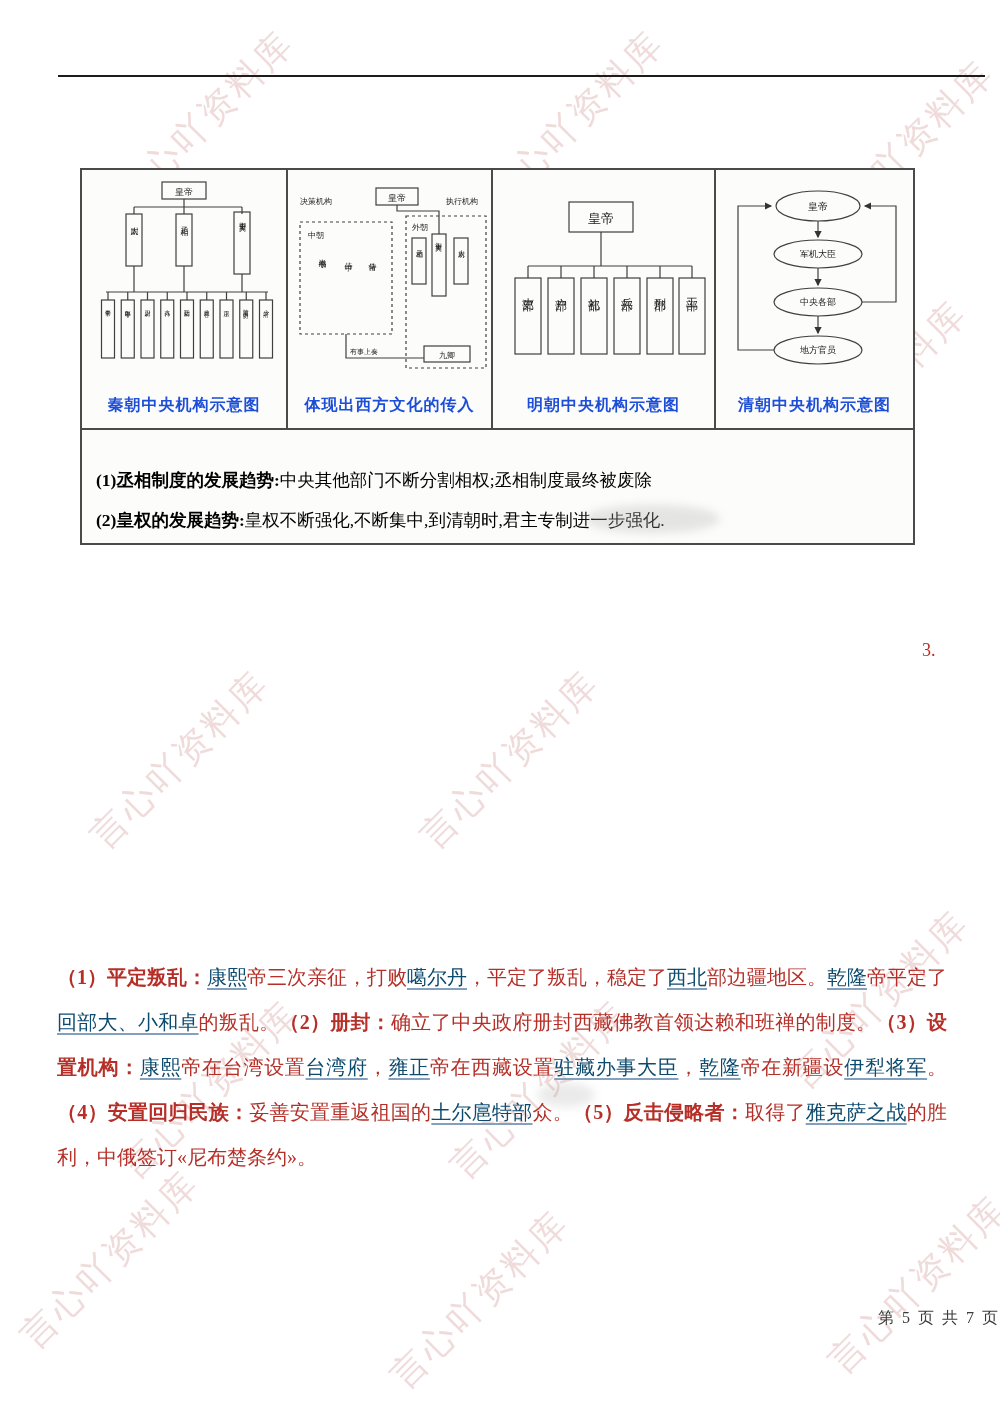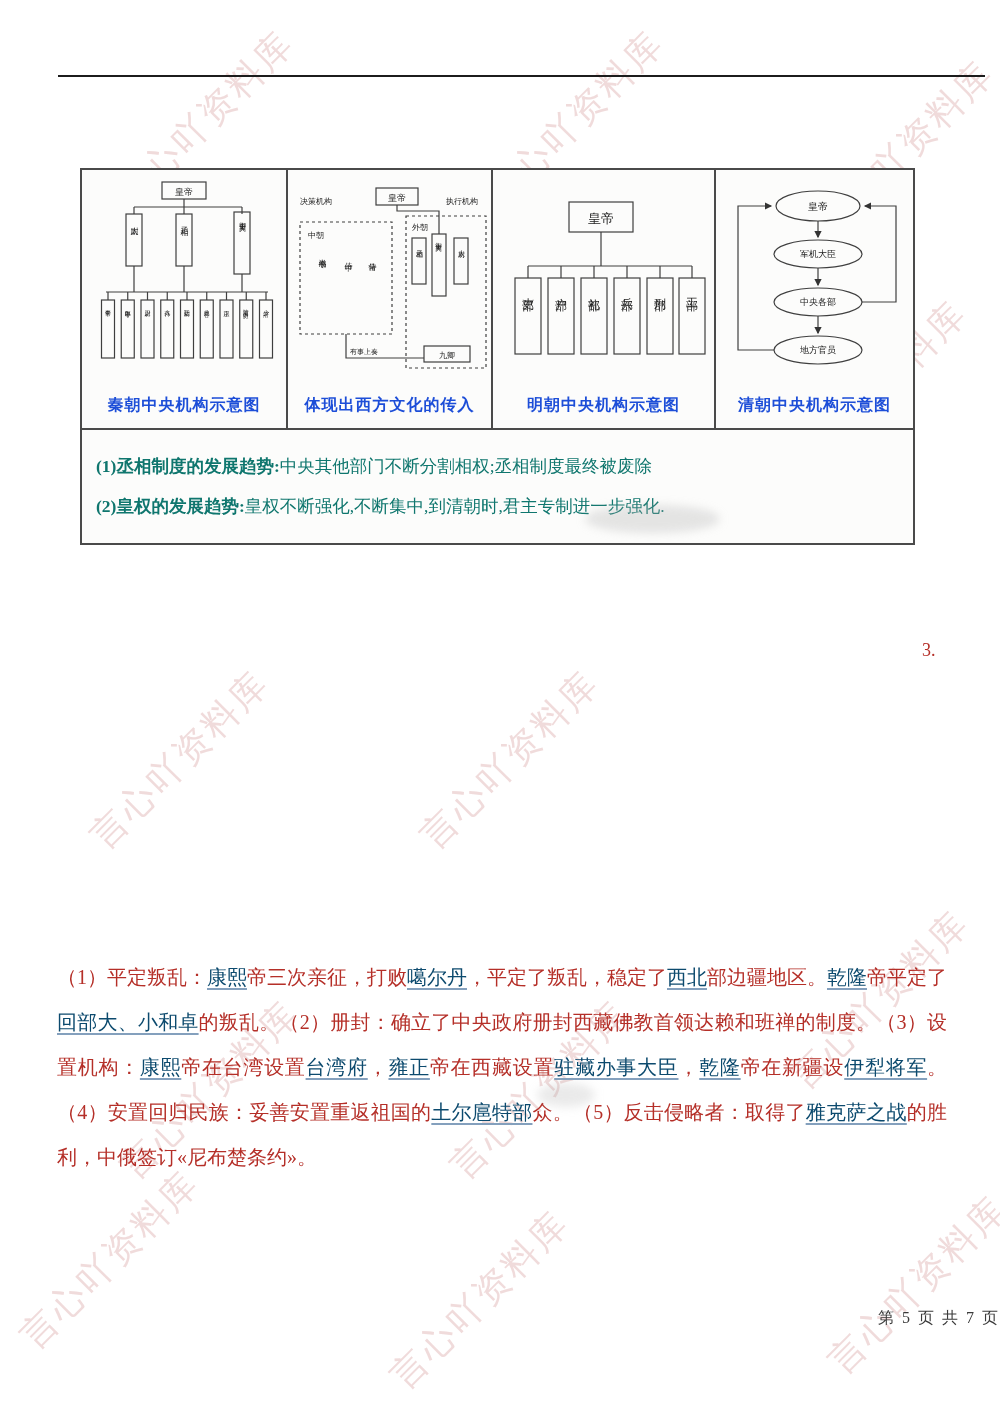--- a/index.html
+++ b/index.html
@@ -12,33 +12,33 @@
   .top-rule{position:absolute;left:58px;top:75px;width:927px;height:2px;background:#1c1c1c;z-index:1;}
   
   .figure{position:absolute;left:80px;top:168px;width:835px;height:377px;border:2px solid #4a4a4a;
           background:#fcfcfb;z-index:1;box-sizing:border-box;}
   .fig-row{display:flex;height:258px;border-bottom:2px solid #4a4a4a;}
   .fig-cell{position:relative;box-sizing:border-box;border-right:2px solid #4a4a4a;}
   .fig-cell:last-child{border-right:none;}
   .fig-cell svg{position:absolute;left:0;top:4px;}
   .cap{position:absolute;left:0;bottom:12px;width:100%;text-align:center;font-weight:bold;
        font-size:16px;color:#1d4ed8;letter-spacing:1px;}
-  .fig-notes{padding:16px 14px 0 14px;font-size:17.5px;color:#0f766e;line-height:40px;}
+  .fig-notes{padding:30px 14px 0 14px;font-size:17.5px;color:#000000;line-height:40px;}
   .fig-notes .lbl{font-weight:bold;}
   svg text{fill:#222;font-family:"Liberation Serif",serif;}
   svg .ln{stroke:#3f3f3f;stroke-width:1.2;fill:none;}
   svg .bx{stroke:#3f3f3f;stroke-width:1.2;fill:none;}
   svg .dsh{stroke:#3f3f3f;stroke-width:1.2;fill:none;stroke-dasharray:3,3;}
   .vt{writing-mode:vertical-rl;text-orientation:upright;letter-spacing:1px;}
   
   .para,.h,.single{position:absolute;left:57px;width:890px;color:#b52f28;font-size:20px;
       line-height:45px;z-index:1;text-align:justify;}
   .h{font-weight:bold;}
   .side-num{position:absolute;left:922px;top:640px;color:#b52f28;font-size:18px;z-index:1;}
-  .seg-b{font-weight:normal;}
+  .seg-b{font-weight:bold;}
   .seg-lk{color:#0c4a6e;text-decoration:underline;text-decoration-color:#84a0bd;
           text-decoration-thickness:1.5px;text-underline-offset:4px;}
   .seg-ru{text-decoration:underline;text-decoration-color:#8e9bb0;text-decoration-thickness:1.5px;
           text-underline-offset:4px;}
   .footer{position:absolute;left:0;top:1308px;width:100%;text-align:right;color:#3a3a3a;
           font-size:16px;letter-spacing:2px;z-index:1;}
   .smudge{position:absolute;z-index:2;border-radius:50%;pointer-events:none;}
   .smudge1{left:585px;top:505px;width:135px;height:28px;background:rgba(172,172,172,0.30);filter:blur(5px);}
   .smudge2{left:537px;top:1083px;width:58px;height:24px;background:rgba(172,172,172,0.25);filter:blur(5px);}
 </style>

